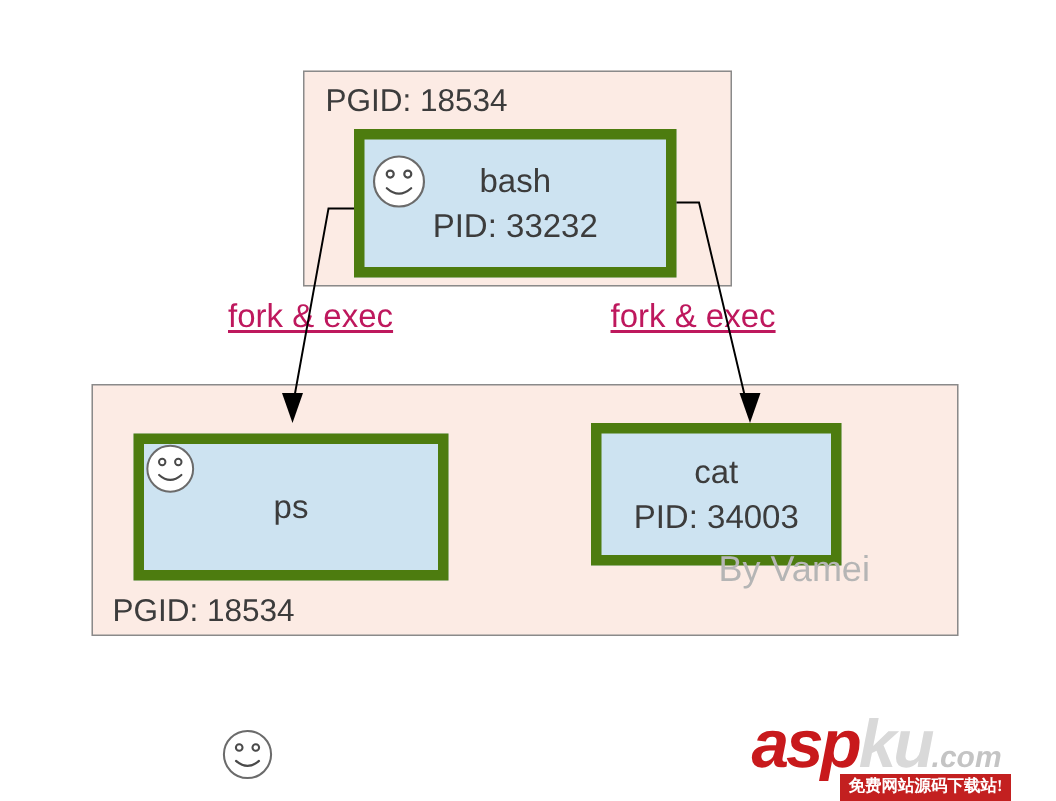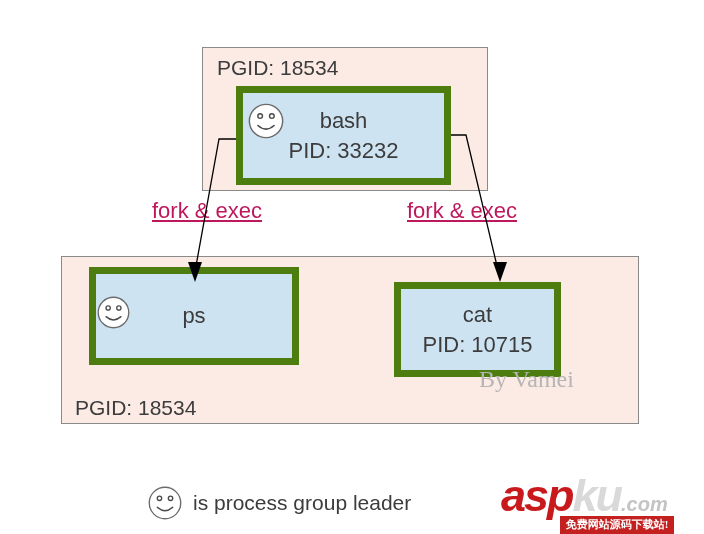--- a/index.html
+++ b/index.html
@@ -14,41 +14,41 @@
   .group-box.bottom{left:61px;top:256px;width:578px;height:168px;z-index:1;}
   .pgid-label{
     position:absolute;font-size:21px;color:#3c3c3c;white-space:nowrap;z-index:2;
   }
   .pgid-top{left:217px;top:56px;}
   .pgid-bottom{left:75px;top:396px;}
   .proc-box{
     position:absolute;background:#cde3f1;border:7px solid #4d7c0f;box-sizing:border-box;z-index:3;
   }
   .proc-box.bash{left:236px;top:86px;width:215px;height:99px;}
-  .proc-box.ps{left:89px;top:267px;width:210px;height:98px;}
+  .proc-box.ps{left:89px;top:289px;width:210px;height:98px;}
   .proc-box.cat{left:394px;top:282px;width:167px;height:95px;}
   .proc-text{
     position:absolute;left:0;right:0;top:50%;transform:translateY(-50%);
     text-align:center;font-size:22px;line-height:30px;color:#3c3c3c;
   }
   .smiley{
     position:absolute;display:block;
   }
   .smiley.in-bash{left:248px;top:103px;width:36px;height:36px;z-index:4;}
   .smiley.in-ps{left:97px;top:296px;width:33px;height:33px;z-index:4;}
   .smiley.in-legend{left:148px;top:486px;width:34px;height:34px;}
   .smiley svg{display:block;width:100%;height:100%;}
   .fork-label{
     position:absolute;color:#be185d;font-size:22px;z-index:5;white-space:nowrap;text-decoration:underline;
   }
   .fork-left{left:152px;top:198px;}
   .fork-right{left:407px;top:198px;}
   .connectors{position:absolute;left:0;top:0;width:704px;height:534px;z-index:6;pointer-events:none;}
   .watermark{
-    position:absolute;left:479px;top:366px;font-size:24px;color:#b5b5b5;z-index:7;white-space:nowrap;font-family:Liberation Serif, serif;
+    position:absolute;left:479px;top:366px;font-size:24px;color:#b5b5b5;z-index:7;white-space:nowrap;
   }
   .legend-text{
     position:absolute;left:193px;top:491px;font-size:21px;color:#3c3c3c;white-space:nowrap;
   }
   .logo{position:absolute;left:501px;top:474px;width:173px;height:58px;}
   .logo-line{white-space:nowrap;font-style:italic;font-weight:bold;line-height:44px;}
   .logo-asp{font-size:45px;color:#c8191c;letter-spacing:-2px;}
   .logo-ku{font-size:45px;color:#d9d9d9;letter-spacing:-2px;text-shadow:0 0 1px #ffffff;}
   .logo-com{font-size:20px;color:#c4c4c4;letter-spacing:0;}
   .logo-banner{
@@ -92,21 +92,21 @@
       <circle cx="20" cy="20" r="18.5" fill="#ffffff" stroke="#6b6b6b" stroke-width="1.6"></circle>
       <circle cx="13.5" cy="14.5" r="2.6" fill="#ffffff" stroke="#4a4a4a" stroke-width="1.6"></circle>
       <circle cx="26.5" cy="14.5" r="2.6" fill="#ffffff" stroke="#4a4a4a" stroke-width="1.6"></circle>
       <path d="M 11 25 Q 20 33 29 25" fill="none" stroke="#4a4a4a" stroke-width="1.7" stroke-linecap="round"></path>
     </svg>
   </span>
 
   <div class="proc-box cat">
     <div class="proc-text">
       <div>cat</div>
-      <div>PID: 10715</div>
+      <div>PID: 34003</div>
     </div>
   </div>
 
   <div class="fork-label fork-left">fork &amp; exec</div>
   <div class="fork-label fork-right">fork &amp; exec</div>
 
   <svg class="connectors">
     <polyline points="236,139 219,139 196,266" fill="none" stroke="#000000" stroke-width="1.3"></polyline>
     <polygon points="195,282 188,262 202,262" fill="#000000"></polygon>
     <polyline points="451,135 466,135 497,266" fill="none" stroke="#000000" stroke-width="1.3"></polyline>
@@ -116,21 +116,20 @@
   <div class="watermark">By Vamei</div>
 
   <span class="smiley in-legend">
     <svg viewBox="0 0 40 40">
       <circle cx="20" cy="20" r="18.5" fill="#ffffff" stroke="#6b6b6b" stroke-width="1.6"></circle>
       <circle cx="13.5" cy="14.5" r="2.6" fill="#ffffff" stroke="#4a4a4a" stroke-width="1.6"></circle>
       <circle cx="26.5" cy="14.5" r="2.6" fill="#ffffff" stroke="#4a4a4a" stroke-width="1.6"></circle>
       <path d="M 11 25 Q 20 33 29 25" fill="none" stroke="#4a4a4a" stroke-width="1.7" stroke-linecap="round"></path>
     </svg>
   </span>
-  <div class="legend-text">is process group leader</div>
 
   <div class="logo">
     <div class="logo-line">
       <span class="logo-asp">asp</span><span class="logo-ku">ku</span><span class="logo-com">.com</span>
     </div>
     <div class="logo-banner">免费网站源码下载站!</div>
   </div>
 
 </div>
 

